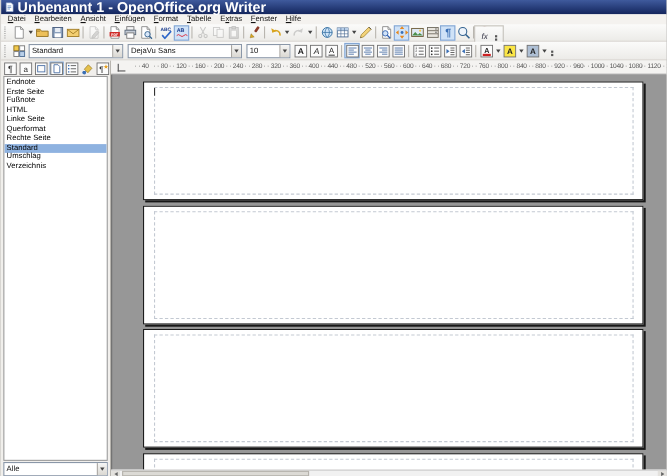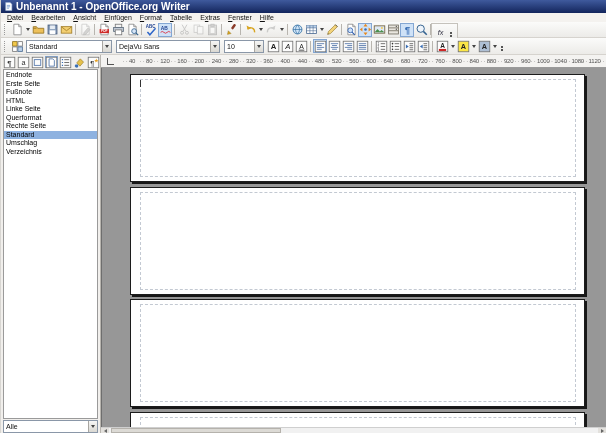--- a/index.html
+++ b/index.html
@@ -1,21 +1,21 @@
 <!DOCTYPE html>
 <html><head>
 <meta charset="utf-8">
 <style>
   *{box-sizing:border-box;margin:0;padding:0}
   html,body{width:606px;height:433px;overflow:hidden}
   body{font-family:"Liberation Sans",sans-serif;background:#f1efec;position:relative;border-left:1px solid #d8d6d2}
 
   
   .titlebar{height:13px;background:linear-gradient(#3f5a9d,#13255c);display:flex;align-items:center;padding:0 3px;gap:3px}
-  .titlebar .ttext{color:#fff;font-size:10px;font-weight:bold;white-space:nowrap}
+  .titlebar .ttext{color:#fff;font-size:13px;font-weight:bold;white-space:nowrap}
   .ticon{width:9px;height:9px;flex:none}
 
   
   .menubar{height:9px;display:flex;align-items:center;background:#f4f2ef;padding-left:2px}
   .menu-item{font-size:7px;line-height:9px;padding:0 4px;background:none;border:none;font-family:inherit;color:#111;white-space:nowrap;cursor:default}
   .menu-item u{text-decoration:underline}
 
   
   .toolbar{height:16px;display:flex;align-items:center;background:linear-gradient(#fbfbfa,#ecebe8);border-bottom:1px solid #d6d3ce;padding-left:1px;position:relative}
   .toolbar.fmt{height:17px}

